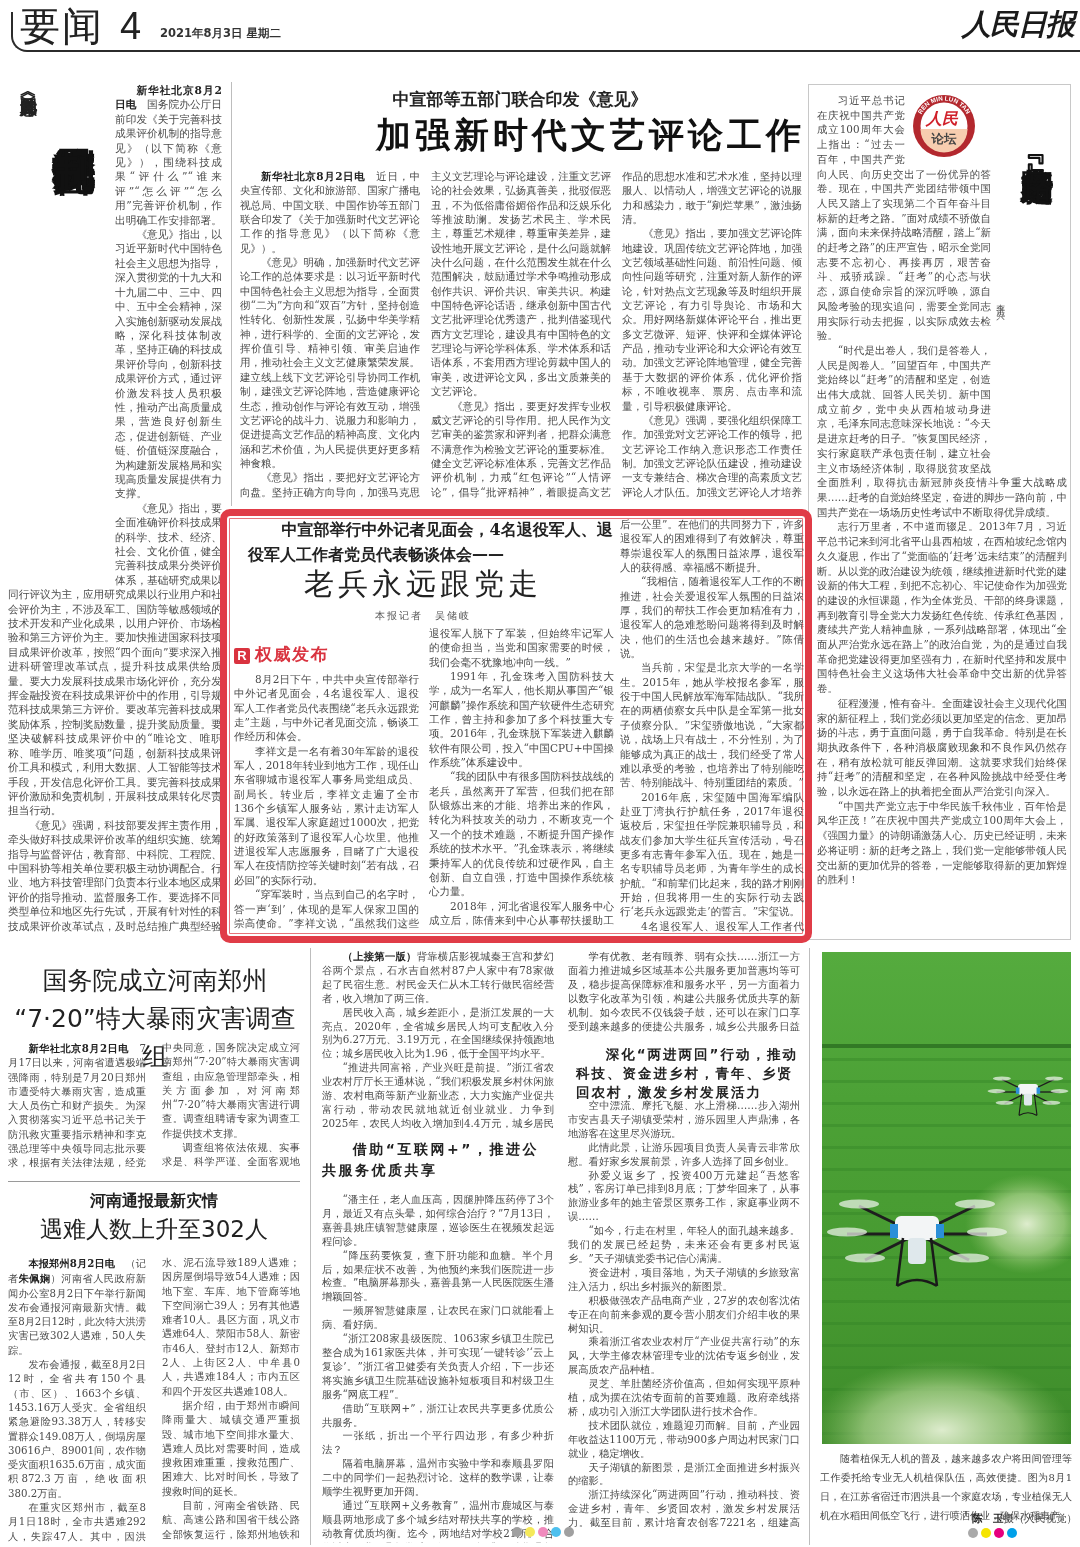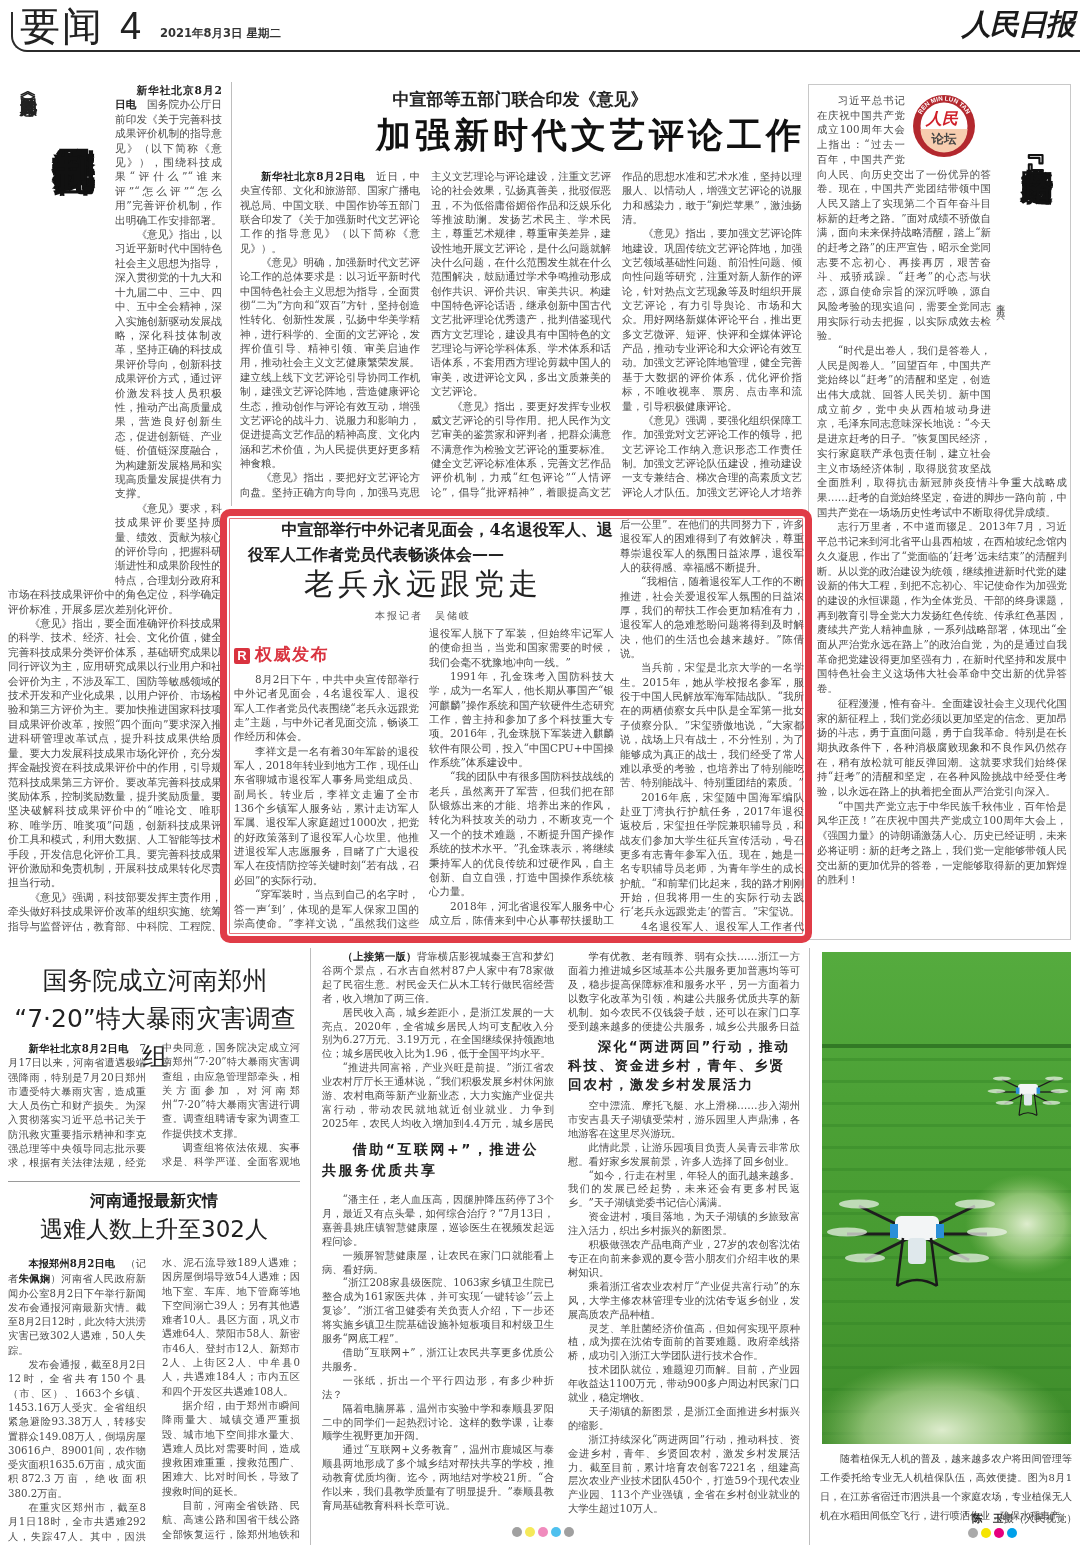--- a/index.html
+++ b/index.html
@@ -57,21 +57,21 @@
 .toll-kicker{left:8px;top:1191px;width:292px;text-align:center;font-size:16px;line-height:20px;font-weight:bold;color:#222;}
 .toll-headline{left:8px;top:1214px;width:292px;text-align:center;font-size:23px;line-height:30px;font-family:"DejaVu Sans",sans-serif;color:#222;margin:0;font-weight:normal;}
 .toll-body{left:8px;top:1256px;width:292px;height:288px;column-count:2;column-gap:16px;column-fill:auto;font-size:10.2px;line-height:14.3px;}
 
 
 .zj{font-size:10.3px;line-height:13.9px;}
 .zj-c1a{left:322px;top:950px;width:232px;height:178px;}
 .zj-sub1{left:322px;top:1139px;width:232px;font-size:14px;font-weight:bold;letter-spacing:2.5px;line-height:21px;font-family:"DejaVu Sans",sans-serif;text-indent:2.2em;color:#222;margin:0;}
 .zj-c1b{left:322px;top:1193px;width:232px;height:350px;}
 .zj-c2a{left:568px;top:950px;width:232px;height:82px;}
-.zj-sub2{left:568px;top:1037px;width:232px;font-size:13.5px;font-weight:bold;letter-spacing:2px;line-height:19px;font-family:"DejaVu Sans",sans-serif;text-indent:2.2em;color:#222;margin:0;}
+.zj-sub2{left:568px;top:1037px;width:232px;font-size:13.5px;font-weight:bold;letter-spacing:2px;line-height:19px;font-family:"DejaVu Sans",sans-serif;text-indent:2.2em;color:#222;margin:8px;}
 .zj-c2b{left:568px;top:1099px;width:232px;height:428px;}
 
 
 .photo{left:822px;top:952px;width:249px;height:492px;}
 .caption{left:820px;top:1449px;width:252px;font-size:10px;line-height:19px;text-indent:2em;color:#444;text-align:justify;margin:0;}
 .credit{left:972px;top:1512px;font-size:10.5px;color:#444;}
 .credit b{color:#222;}
 
 
 .dots{display:flex;gap:3px;}
@@ -94,21 +94,20 @@
 <div class="abs vline" style="left:310px;top:948px;height:597px;"></div>
 <div class="abs vline" style="left:809px;top:948px;height:597px;"></div>
 
 <div class="abs bt tech-body">
   <div class="tech-float">
     <div class="tech-kicker vertical">国办印发《意见》</div>
     <h1 class="tech-headline vertical">完善科技成果评价机制</h1>
   </div>
   <p><b>新华社北京8月2日电</b>　<span>国务院办公厅日前印发《关于完善科技成果评价机制的指导意见》（以下简称《意见》），围绕科技成果“评什么”“谁来评”“怎么评”“怎么用”完善评价机制，作出明确工作安排部署。</span></p>
   <p>《意见》指出，以习近平新时代中国特色社会主义思想为指导，深入贯彻党的十九大和十九届二中、三中、四中、五中全会精神，深入实施创新驱动发展战略，深化科技体制改革，坚持正确的科技成果评价导向，创新科技成果评价方式，通过评价激发科技人员积极性，推动产出高质量成果，营造良好创新生态，促进创新链、产业链、价值链深度融合，为构建新发展格局和实现高质量发展提供有力支撑。</p>
-  <p>《意见》要求，科技成果评价要坚持质量、绩效、贡献为核心的评价导向，把握科研渐进性和成果阶段性的特点，合理划分政府和市场在科技成果评价中的角色定位，科学确定评价标准，开展多层次差别化评价。</p>
   <p>《意见》指出，要全面准确评价科技成果的科学、技术、经济、社会、文化价值，健全完善科技成果分类评价体系，基础研究成果以同行评议为主，应用研究成果以行业用户和社会评价为主，不涉及军工、国防等敏感领域的技术开发和产业化成果，以用户评价、市场检验和第三方评价为主。要加快推进国家科技项目成果评价改革，按照“四个面向”要求深入推进科研管理改革试点，提升科技成果供给质量。要大力发展科技成果市场化评价，充分发挥金融投资在科技成果评价中的作用，引导规范科技成果第三方评价。要改革完善科技成果奖励体系，控制奖励数量，提升奖励质量。要坚决破解科技成果评价中的“唯论文、唯职称、唯学历、唯奖项”问题，创新科技成果评价工具和模式，利用大数据、人工智能等技术手段，开发信息化评价工具。要完善科技成果评价激励和免责机制，开展科技成果转化尽责担当行动。</p>
   <p>《意见》强调，科技部要发挥主责作用，牵头做好科技成果评价改革的组织实施、统筹指导与监督评估，教育部、中科院、工程院、中国科协等相关单位要积极主动协调配合。行业、地方科技管理部门负责本行业本地区成果评价的指导推动、监督服务工作。要选择不同类型单位和地区先行先试，开展有针对性的科技成果评价改革试点，及时总结推广典型经验做法。各科技评价组织管理单位（机构）要切实承担主体责任，客观公正开展科技成果评价活动。要积极营造良好氛围，加强社会监督并强化学术自律和行业自律，坚决反对“为评而评”、滥用评价结果。</p>
 </div>
 
 <div class="abs arts-kicker">中宣部等五部门联合印发《意见》</div>
 <h1 class="abs arts-headline">加强新时代文艺评论工作</h1>
 <div class="abs bt arts-body">
   <p><b>新华社北京8月2日电</b>　<span>近日，中央宣传部、文化和旅游部、国家广播电视总局、中国文联、中国作协等五部门联合印发了《关于加强新时代文艺评论工作的指导意见》（以下简称《意见》）。</span></p>
   <p>《意见》明确，加强新时代文艺评论工作的总体要求是：以习近平新时代中国特色社会主义思想为指导，全面贯彻“二为”方向和“双百”方针，坚持创造性转化、创新性发展，弘扬中华美学精神，进行科学的、全面的文艺评论，发挥价值引导、精神引领、审美启迪作用，推动社会主义文艺健康繁荣发展。建立线上线下文艺评论引导协同工作机制，建强文艺评论阵地，营造健康评论生态，推动创作与评论有效互动，增强文艺评论的战斗力、说服力和影响力，促进提高文艺作品的精神高度、文化内涵和艺术价值，为人民提供更好更多精神食粮。</p>
   <p>《意见》指出，要把好文艺评论方向盘。坚持正确方向导向，加强马克思主义文艺理论与评论建设，注重文艺评论的社会效果，弘扬真善美，批驳假恶丑，不为低俗庸俗媚俗作品和泛娱乐化等推波助澜。发扬艺术民主、学术民主，尊重艺术规律，尊重审美差异，建设性地开展文艺评论，是什么问题就解决什么问题，在什么范围发生就在什么范围解决，鼓励通过学术争鸣推动形成创作共识、评价共识、审美共识。构建中国特色评论话语，继承创新中国古代文艺批评理论优秀遗产，批判借鉴现代西方文艺理论，建设具有中国特色的文艺理论与评论学科体系、学术体系和话语体系，不套用西方理论剪裁中国人的审美，改进评论文风，多出文质兼美的文艺评论。</p>
@@ -188,35 +187,37 @@
 </div>
 
 <div class="abs bt zj zj-c1a">
   <p><b>（上接第一版）</b><span>背靠横店影视城秦王宫和梦幻谷两个景点，石水吉自然村87户人家中有78家做起了民宿生意。村民金天仁从木工转行做民宿经营者，收入增加了两三倍。</span></p>
   <p>居民收入高，城乡差距小，是浙江发展的一大亮点。2020年，全省城乡居民人均可支配收入分别为6.27万元、3.19万元，在全国继续保持领跑地位；城乡居民收入比为1.96，低于全国平均水平。</p>
   <p>“推进共同富裕，产业兴旺是前提。”浙江省农业农村厅厅长王通林说，“我们积极发展乡村休闲旅游、农村电商等新产业新业态，大力实施产业促共富行动，带动农民就地就近创业就业。力争到2025年，农民人均收入增加到4.4万元，城乡居民收入比缩小到1.9以内。”</p>
 </div>
 <h2 class="abs zj-sub1">借助“互联网+”，推进公共服务优质共享</h2>
 <div class="abs bt zj zj-c1b">
   <p>“潘主任，老人血压高，因腿肿降压药停了3个月，最近又有点头晕，如何综合治疗？”7月13日，嘉善县姚庄镇智慧健康屋，巡诊医生在视频发起远程问诊。</p>
+  <p>“降压药要恢复，查下肝功能和血糖。半个月后，如果症状不改善，为他预约来我们医院进一步检查。”电脑屏幕那头，嘉善县第一人民医院医生潘增颖回答。</p>
   <p>一频屏智慧健康屋，让农民在家门口就能看上病、看好病。</p>
   <p>“浙江208家县级医院、1063家乡镇卫生院已整合成为161家医共体，并可实现‘一键转诊’‘云上复诊’。”浙江省卫健委有关负责人介绍，下一步还将实施乡镇卫生院基础设施补短板项目和村级卫生服务“网底工程”。</p>
   <p>借助“互联网+”，浙江让农民共享更多优质公共服务。</p>
   <p>一张纸，折出一个平行四边形，有多少种折法？</p>
   <p>隔着电脑屏幕，温州市实验中学和泰顺县罗阳二中的同学们一起热烈讨论。这样的数学课，让泰顺学生视野更加开阔。</p>
   <p>通过“互联网+义务教育”，温州市鹿城区与泰顺县两地形成了多个城乡结对帮扶共享的学校，推动教育优质均衡。迄今，两地结对学校21所。“合作以来，我们县教学质量有了明显提升。”泰顺县教育局基础教育科科长章可说。</p>
 
 </div>
 <div class="abs bt zj zj-c2a">
   <p>学有优教、老有颐养、弱有众扶……浙江一方面着力推进城乡区域基本公共服务更加普惠均等可及，稳步提高保障标准和服务水平，另一方面着力以数字化改革为引领，构建公共服务优质共享的新机制。如今农民不仅钱袋子鼓，还可以在家门口享受到越来越多的便捷公共服务，城乡公共服务日益均等、优质。</p>
 </div>
 <h2 class="abs zj-sub2">深化“两进两回”行动，推动科技、资金进乡村，青年、乡贤回农村，激发乡村发展活力</h2>
 <div class="abs bt zj zj-c2b">
   <p>空中漂流、摩托飞艇、水上滑梯……步入湖州市安吉县天子湖镇受荣村，游乐园里人声鼎沸，各地游客在这里尽兴游玩。</p>
   <p>此情此景，让游乐园项目负责人吴青云非常欣慰。看好家乡发展前景，许多人选择了回乡创业。</p>
+  <p>孙爱义返乡了，投资400万元建起“吾悠客栈”，客房订单已排到8月底；丁梦华回来了，从事旅游业多年的她主管景区票务工作，家庭事业两不误……</p>
   <p>“如今，行走在村里，年轻人的面孔越来越多。我们的发展已经起势，未来还会有更多村民返乡。”天子湖镇党委书记信心满满。</p>
   <p>资金进村，项目落地，为天子湖镇的乡旅致富注入活力，织出乡村振兴的新图景。</p>
   <p>积极做强农产品电商产业，27岁的农创客沈佑专正在向前来参观的夏令营小朋友们介绍丰收的果树知识。</p>
   <p>乘着浙江省农业农村厅“产业促共富行动”的东风，大学主修农林管理专业的沈佑专返乡创业，发展高质农产品种植。</p>
   <p>灵芝、羊肚菌经济价值高，但如何实现平原种植，成为摆在沈佑专面前的首要难题。政府牵线搭桥，成功引入浙江大学团队进行技术合作。</p>
   <p>技术团队就位，难题迎刃而解。目前，产业园年收益达1100万元，带动900多户周边村民家门口就业，稳定增收。</p>
   <p>天子湖镇的新图景，是浙江全面推进乡村振兴的缩影。</p>
   <p>浙江持续深化“两进两回”行动，推动科技、资金进乡村，青年、乡贤回农村，激发乡村发展活力。截至目前，累计培育农创客7221名，组建高层次农业产业技术团队450个，打造59个现代农业产业园、113个产业强镇，全省在乡村创业就业的大学生超过10万人。</p>
 </div>
 <div class="abs dots dots-center">

